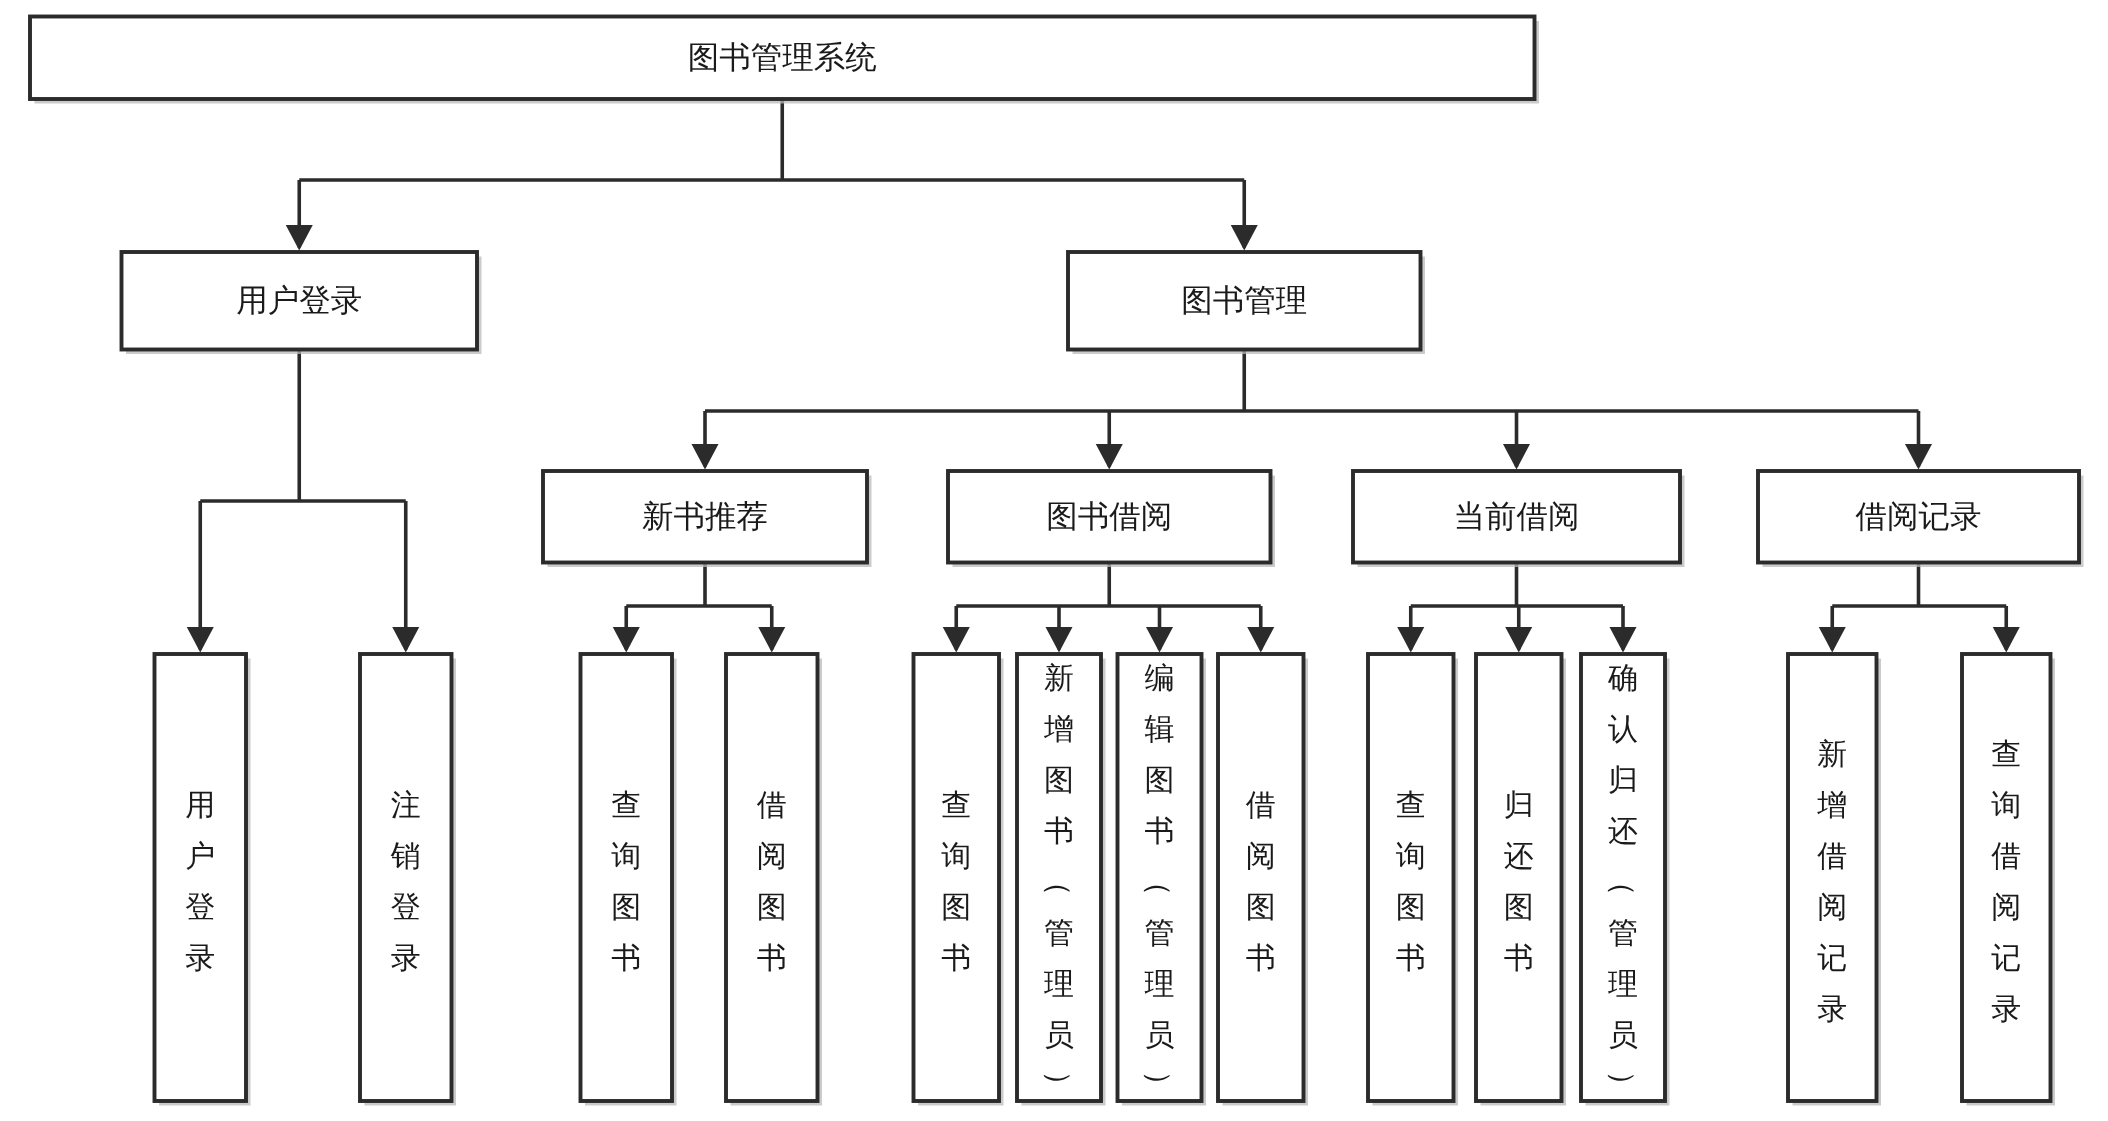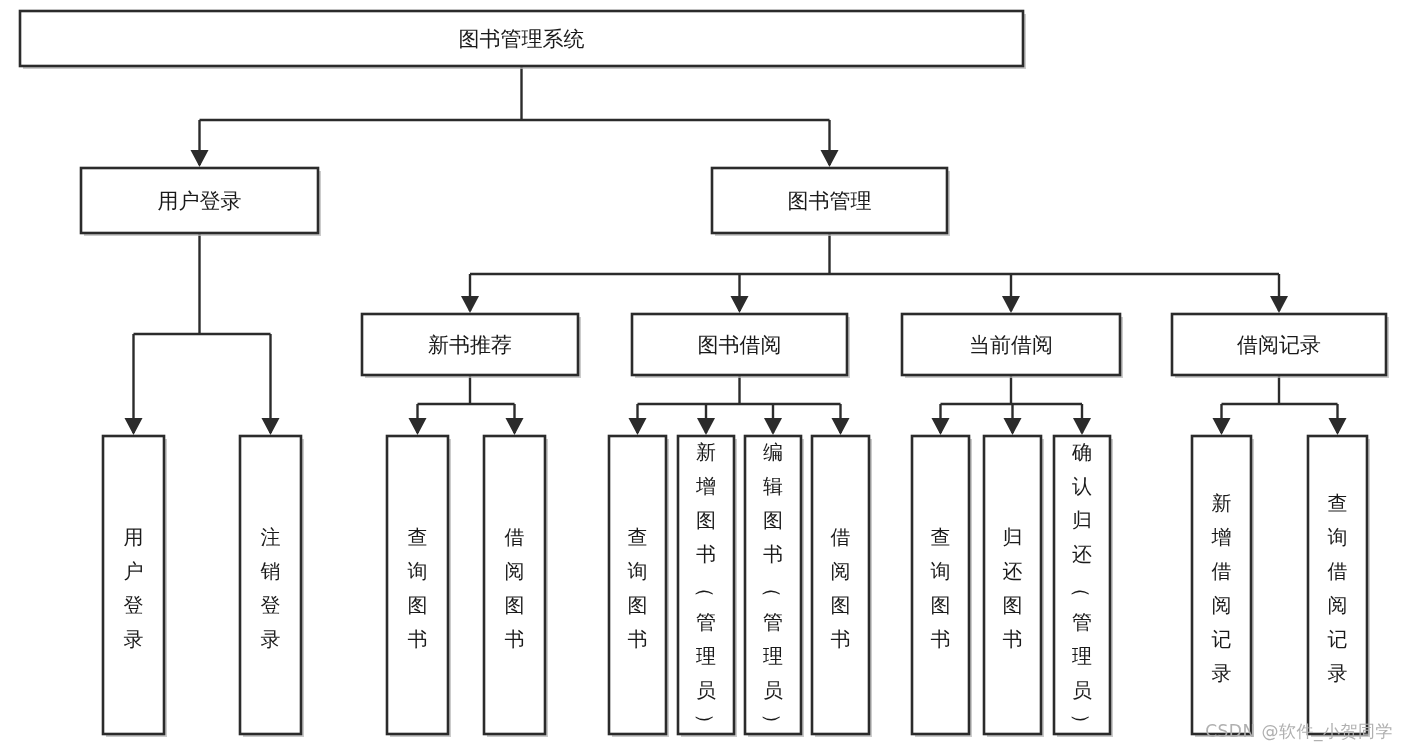--- a/index.html
+++ b/index.html
@@ -320,14 +320,13 @@
       </g>
       <g>
         <text class="leaf-label" x="1337.5" y="509.52">查</text>
         <text class="leaf-label" x="1337.5" y="543.52">询</text>
         <text class="leaf-label" x="1337.5" y="577.52">借</text>
         <text class="leaf-label" x="1337.5" y="611.52">阅</text>
         <text class="leaf-label" x="1337.5" y="645.52">记</text>
         <text class="leaf-label" x="1337.5" y="679.52">录</text>
       </g>
     </svg>
-  <div class="watermark">CSDN @软件_小贺同学</div>
 </div>
 
 </body></html>

